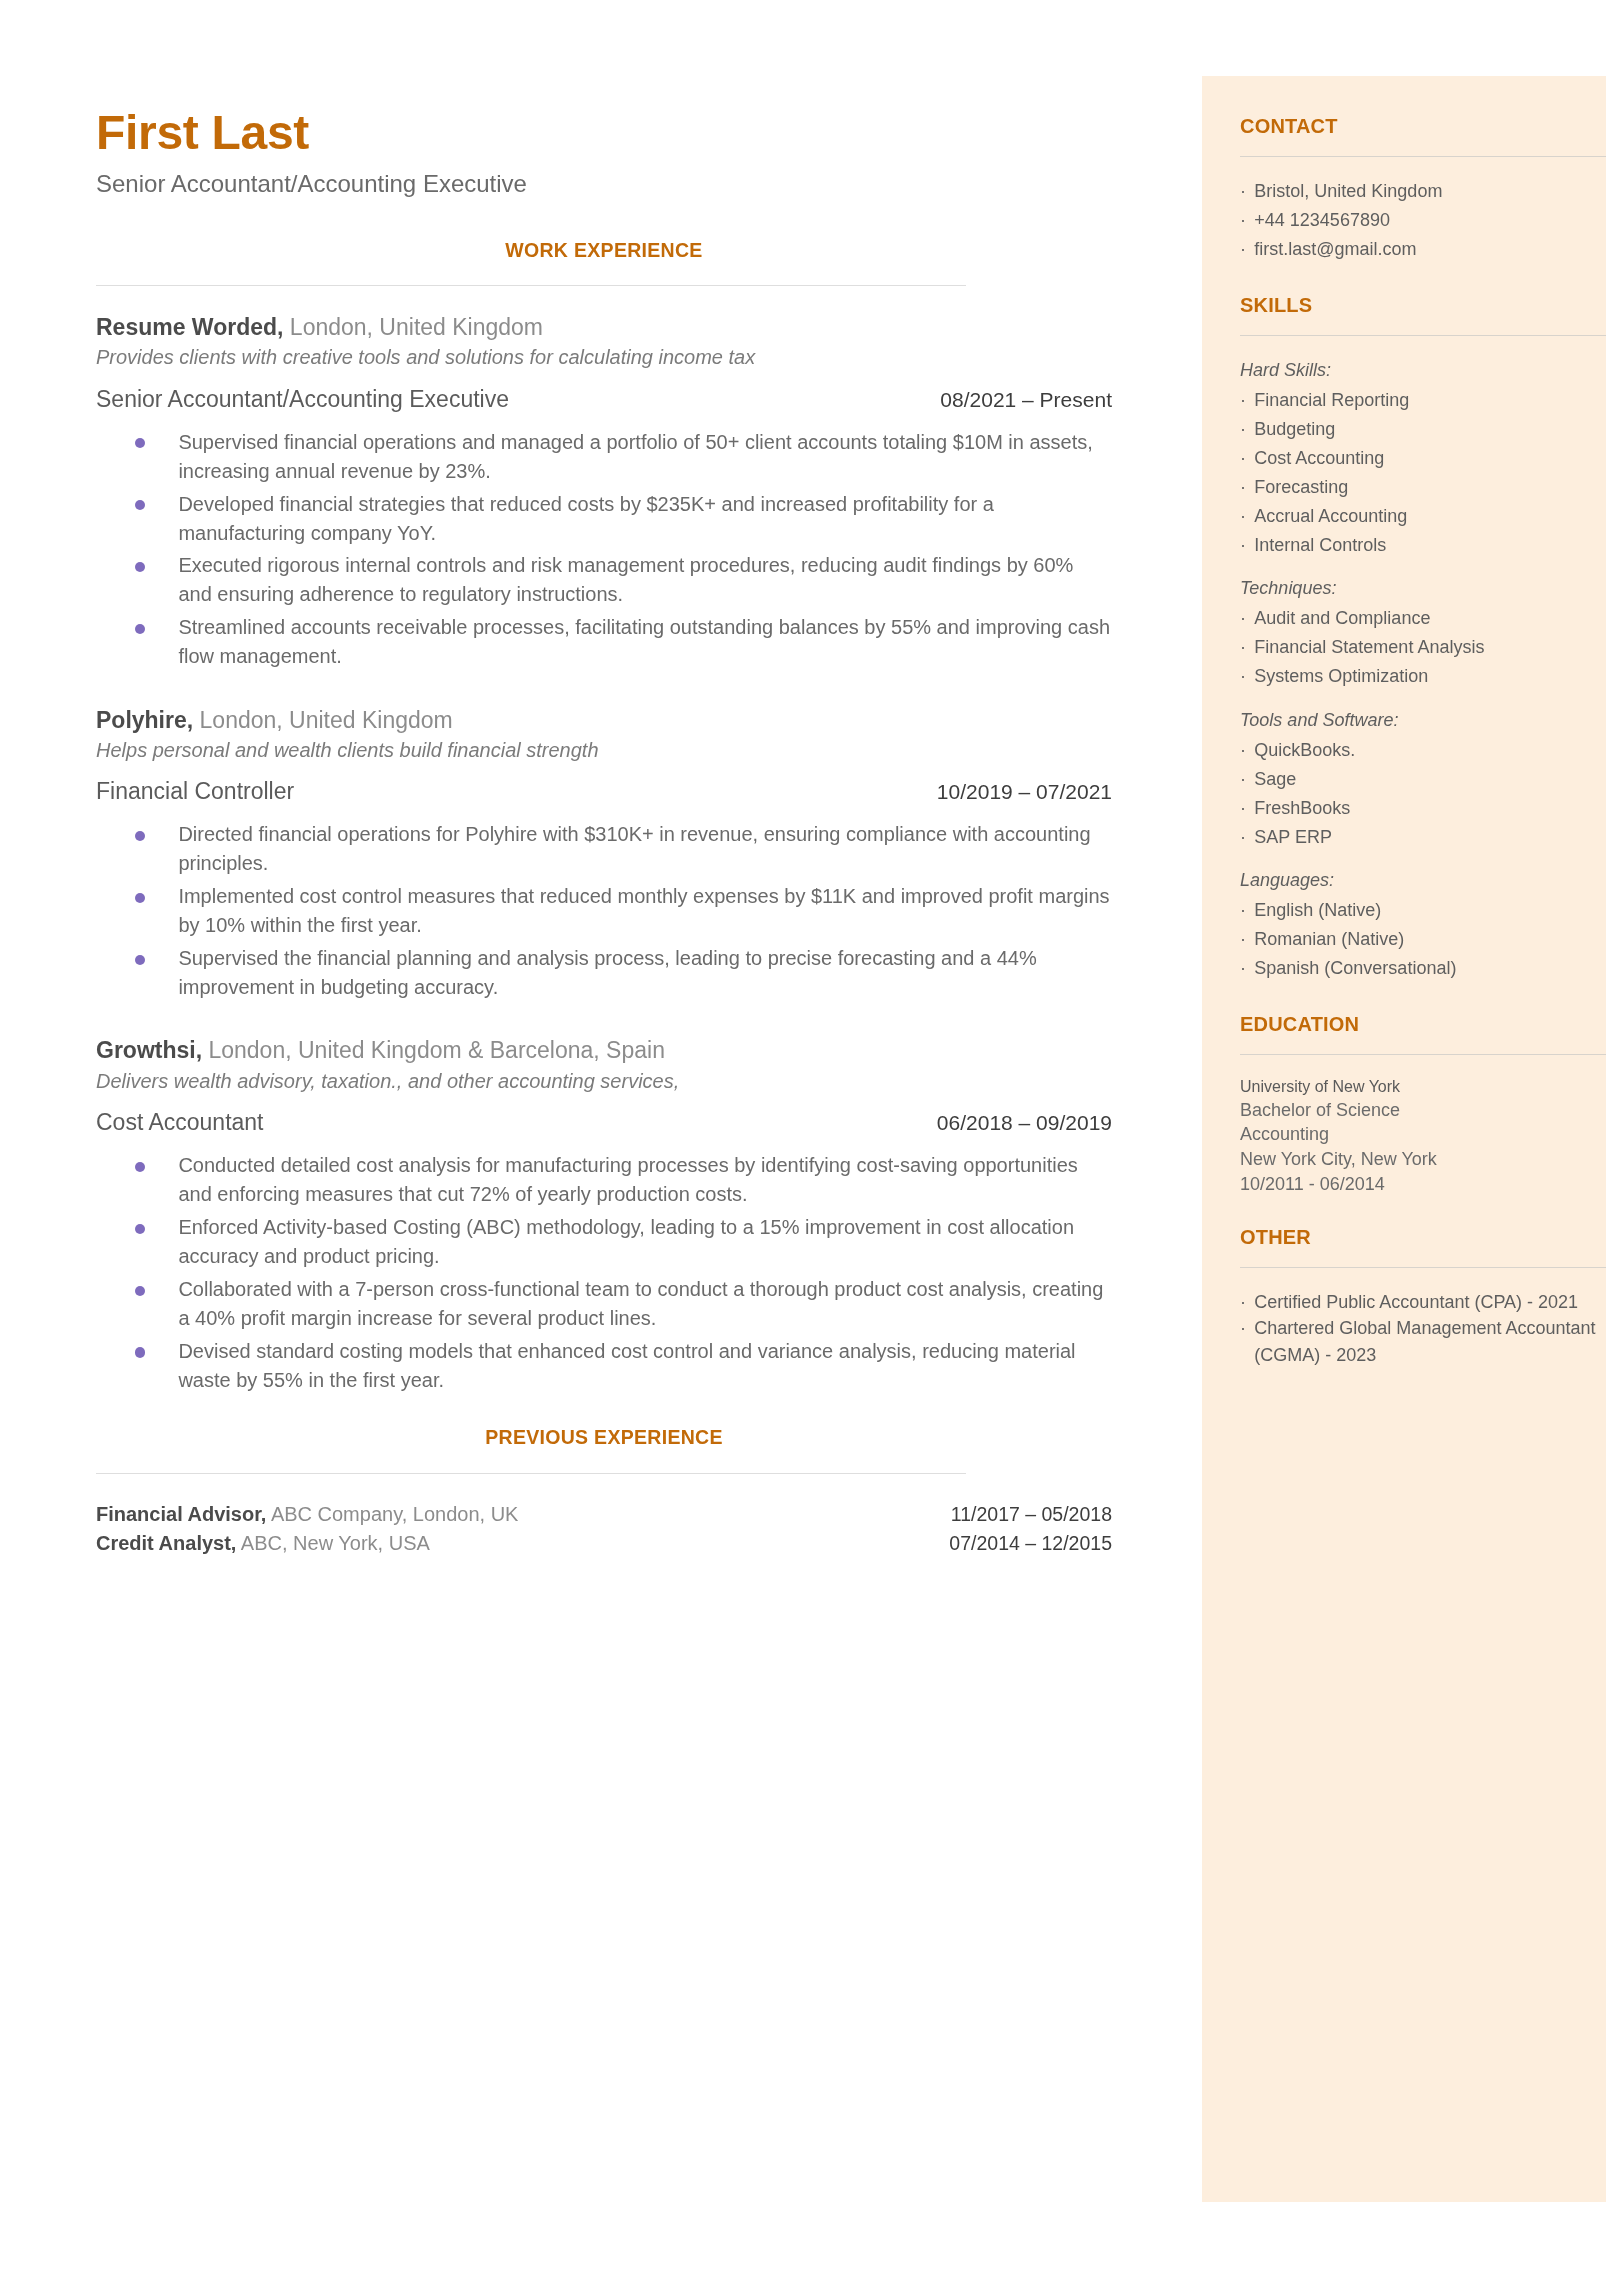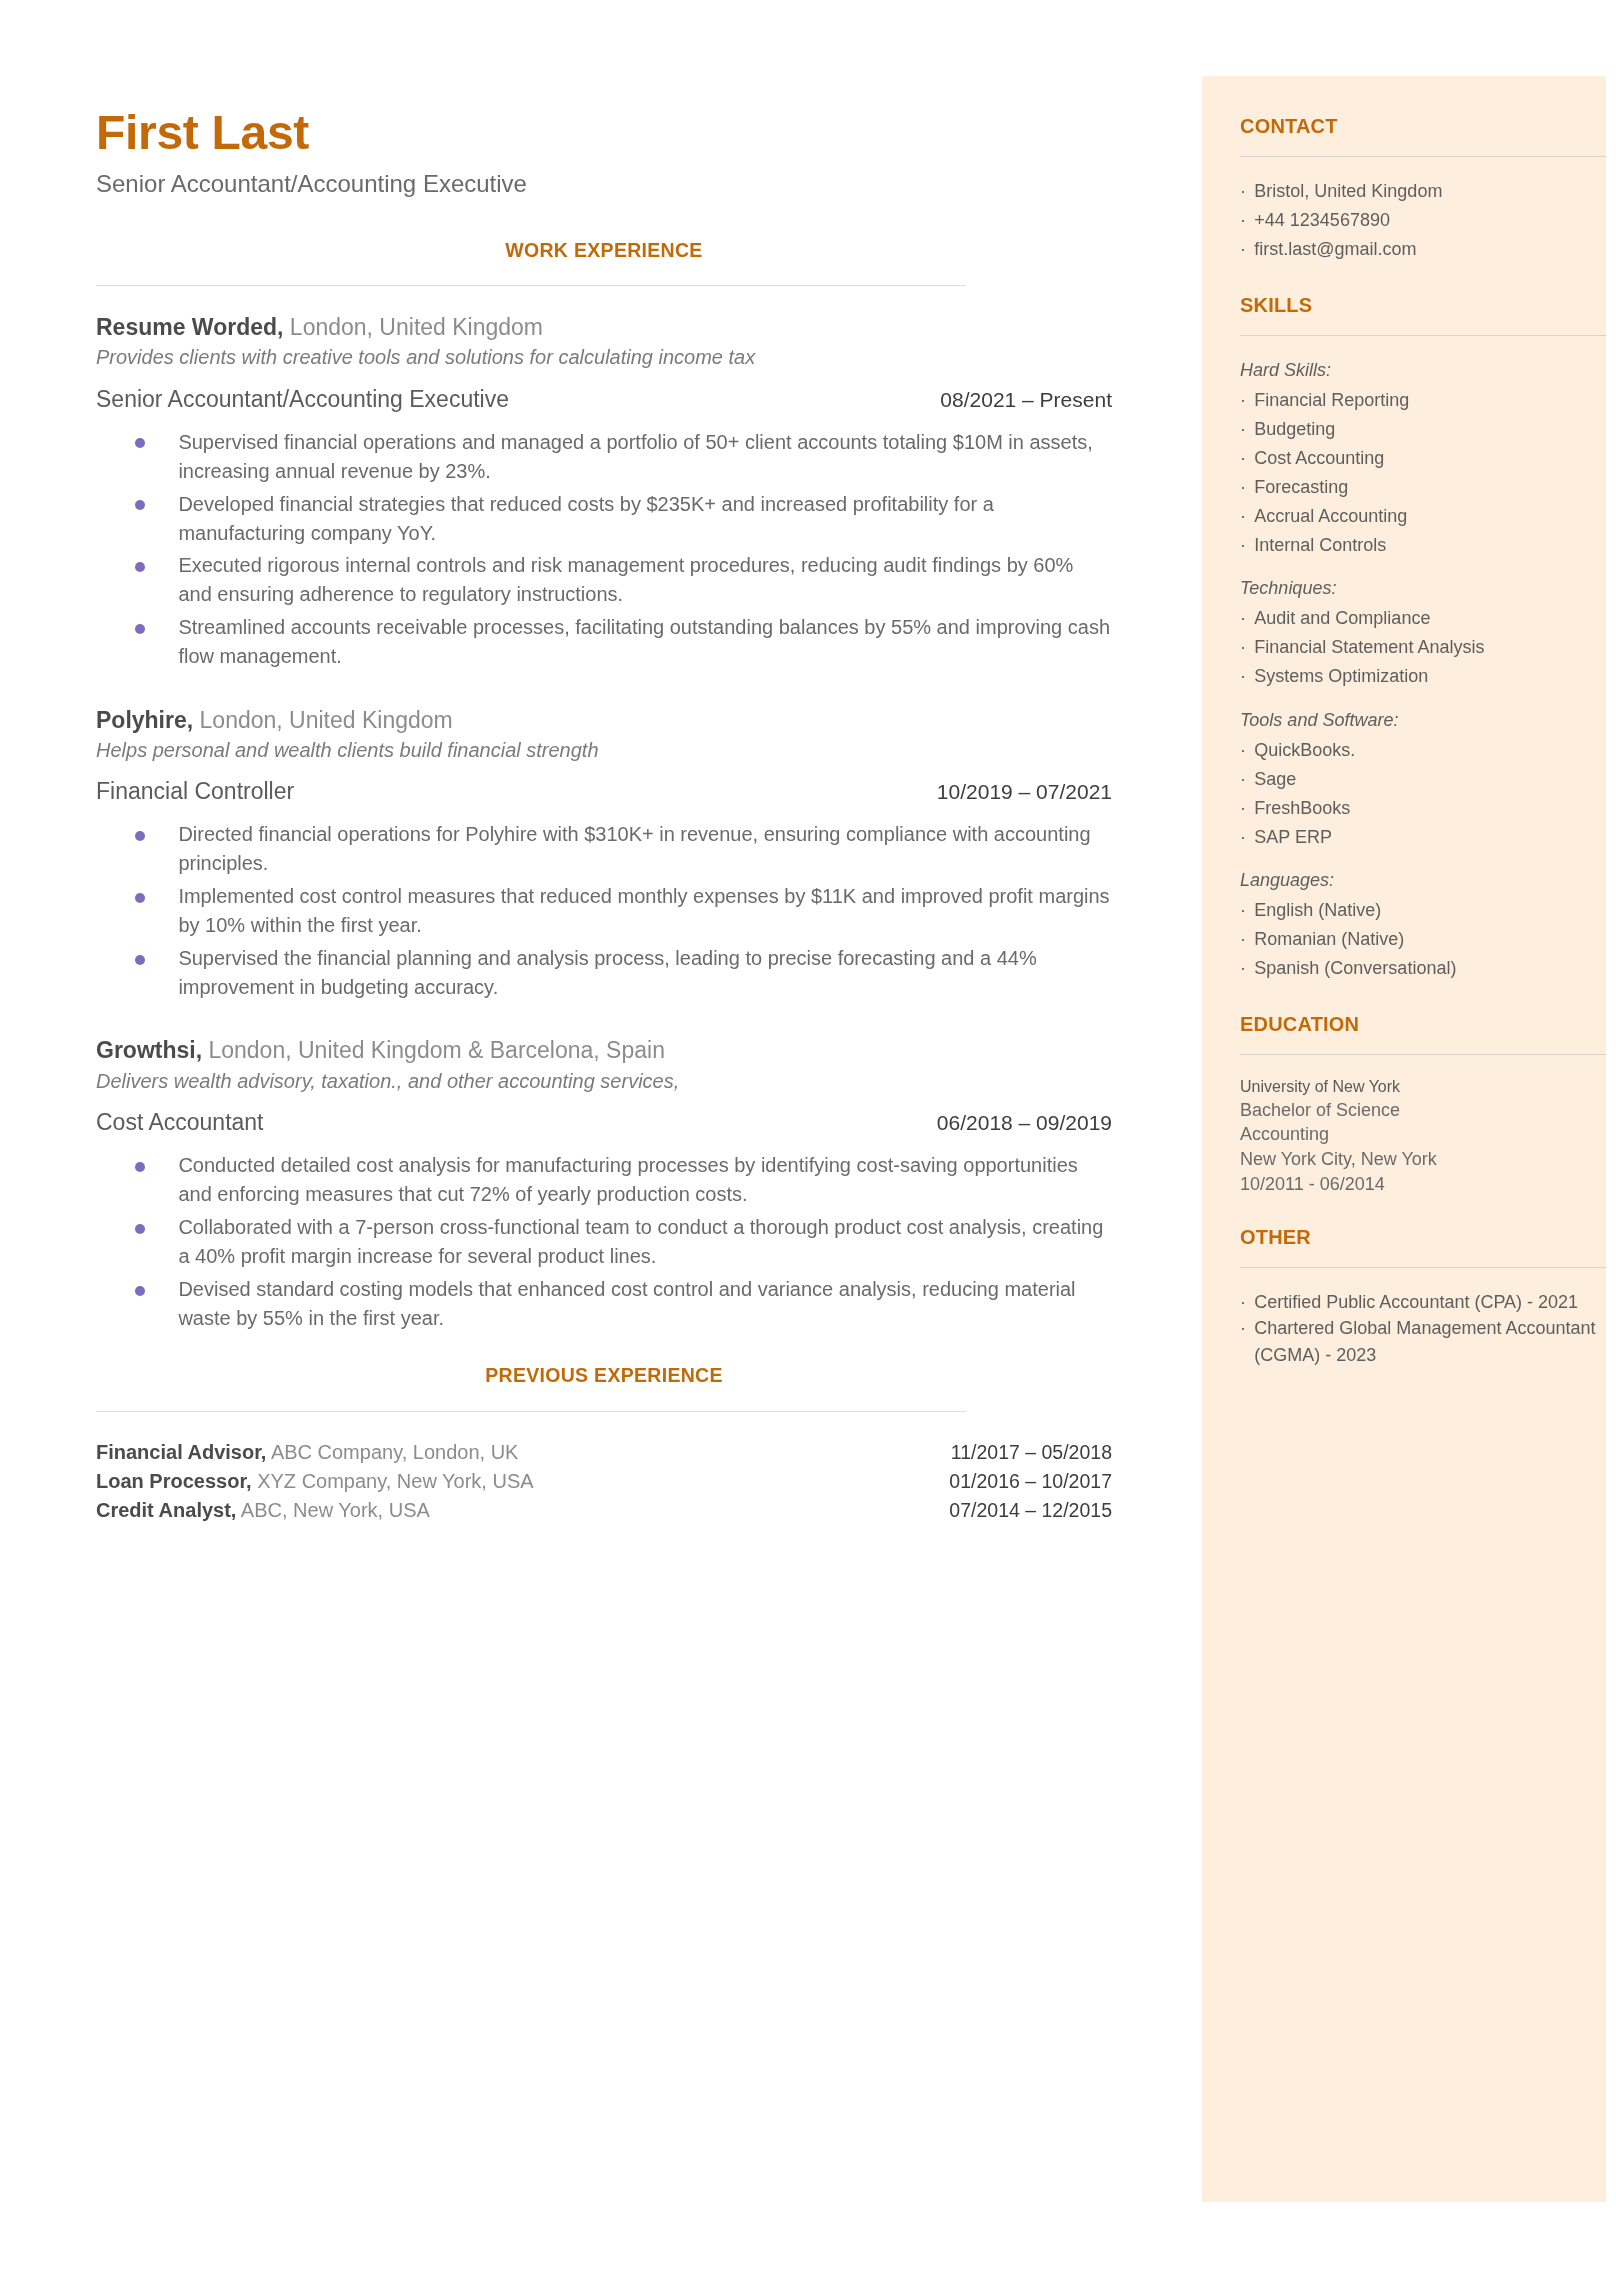--- a/index.html
+++ b/index.html
@@ -264,44 +264,44 @@
       <div class="role-title">Cost Accountant</div>
       <div class="role-dates">06/2018 – 09/2019</div>
     </div>
     <ul class="bullets">
       <li>
               <span class="bdot"></span>
               <span class="btxt">Conducted detailed cost analysis for manufacturing processes by identifying cost-saving opportunities and enforcing measures that cut 72% of yearly production costs.</span>
             </li>
             <li>
               <span class="bdot"></span>
+              <span class="btxt">Enforced Activity-based Costing (ABC) methodology, leading to a 15% improvement in cost allocation accuracy and product pricing.</span>
+            </li>
+            <li>
+              <span class="bdot"></span>
               <span class="btxt">Collaborated with a 7-person cross-functional team to conduct a thorough product cost analysis, creating a 40% profit margin increase for several product lines.</span>
             </li>
             <li>
               <span class="bdot"></span>
               <span class="btxt">Devised standard costing models that enhanced cost control and variance analysis, reducing material waste by 55% in the first year.</span>
             </li>
     </ul>
   </div>
 
 </div>
 
     <div style="height:26px"></div>
     <div class="sec-head">PREVIOUS EXPERIENCE</div>
     <div class="sec-rule"></div>
     <div id="prev-container">
   <div class="prev-row">
     <div class="pleft"><b>Financial Advisor,</b> ABC Company, London, UK</div>
     <div class="pright">11/2017 – 05/2018</div>
   </div>
 
-  <div class="prev-row">
-    <div class="pleft"><b>Loan Processor,</b> XYZ Company, New York, USA</div>
-    <div class="pright">01/2016 – 10/2017</div>
-  </div>
 
   <div class="prev-row">
     <div class="pleft"><b>Credit Analyst,</b> ABC, New York, USA</div>
     <div class="pright">07/2014 – 12/2015</div>
   </div>
 </div>
   </div>
 
   <div class="sidebar">
 

